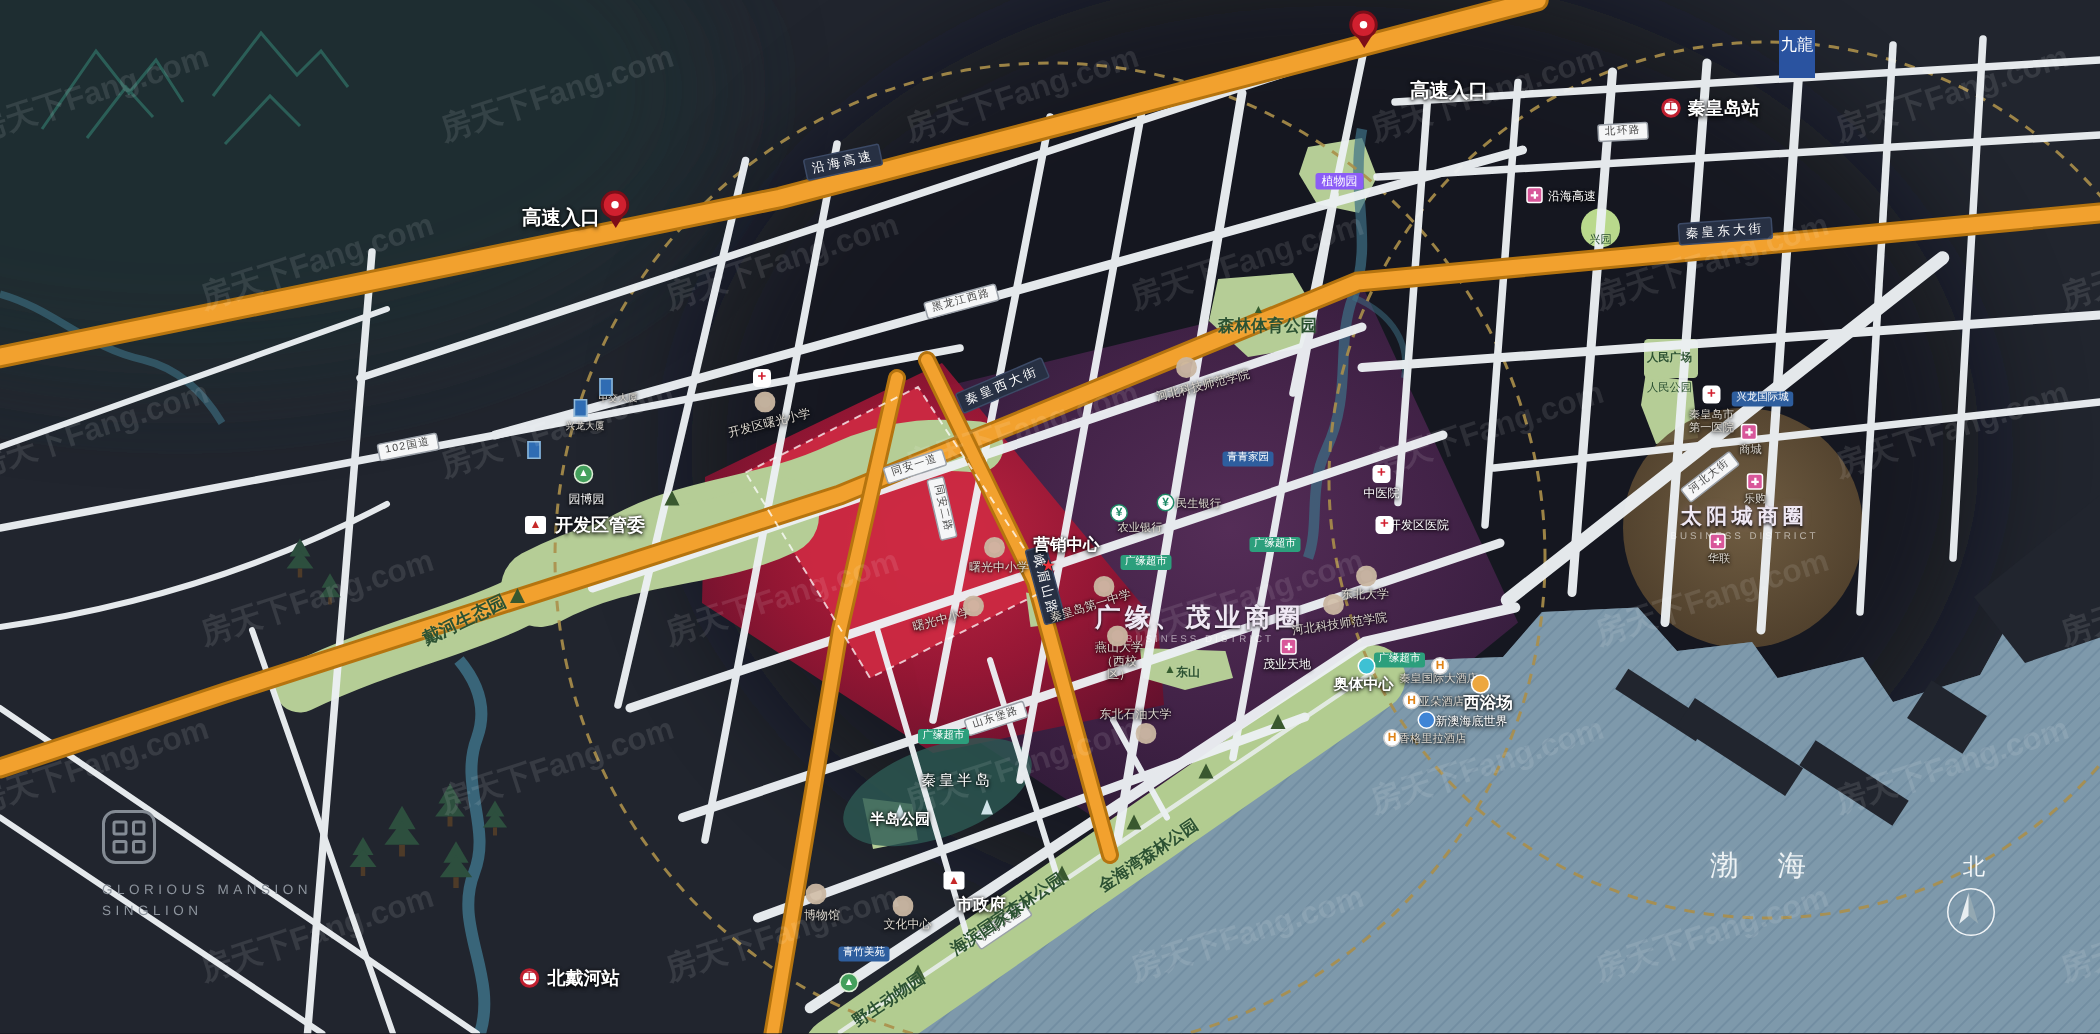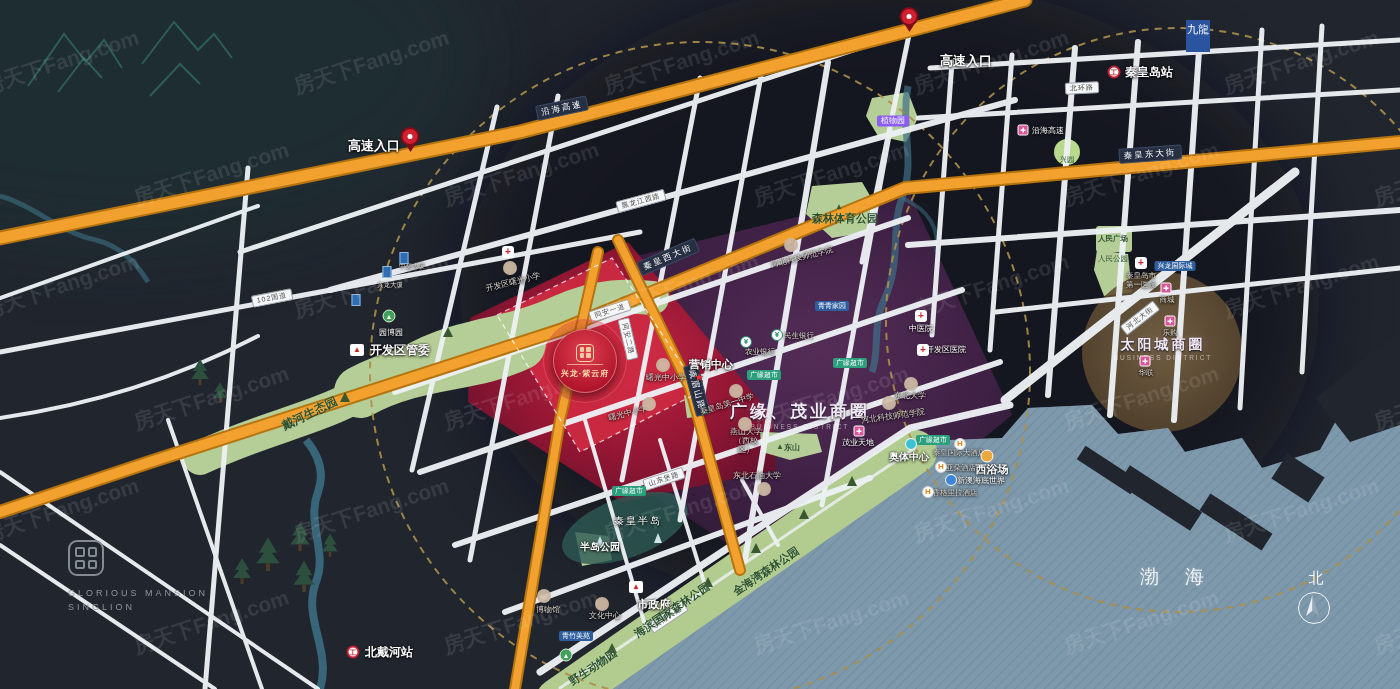--- a/index.html
+++ b/index.html
@@ -417,33 +417,20 @@
       <div class="wm" style="left: 600px; top: 496px;">房天下Fang.com</div>
       <div class="wm" style="left: 910px; top: 496px;">房天下Fang.com</div>
       <div class="wm" style="left: 1220px; top: 496px;">房天下Fang.com</div>
       <div class="wm" style="left: 130px; top: 608px;">房天下Fang.com</div>
       <div class="wm" style="left: 440px; top: 608px;">房天下Fang.com</div>
       <div class="wm" style="left: 750px; top: 608px;">房天下Fang.com</div>
       <div class="wm" style="left: 1060px; top: 608px;">房天下Fang.com</div>
       <div class="wm" style="left: 1370px; top: 608px;">房天下Fang.com</div>
     </div>
 
-<div class="prop">
-  <div class="ring"></div>
-  <div class="core">
-    <div class="seal">
-          <i></i>
-          <i></i>
-          <i></i>
-          <i></i>
-        </div>
-    <div class="rule"></div>
-    <div class="pname">兴龙·紫云府</div>
-  </div>
-</div>
 
 <div class="brand">
   <div class="seal2">
         <i></i>
         <i></i>
         <i></i>
         <i></i>
       </div>
   <div class="l1">GLORIOUS MANSION</div>
   <div class="l2">SINGLION</div>

